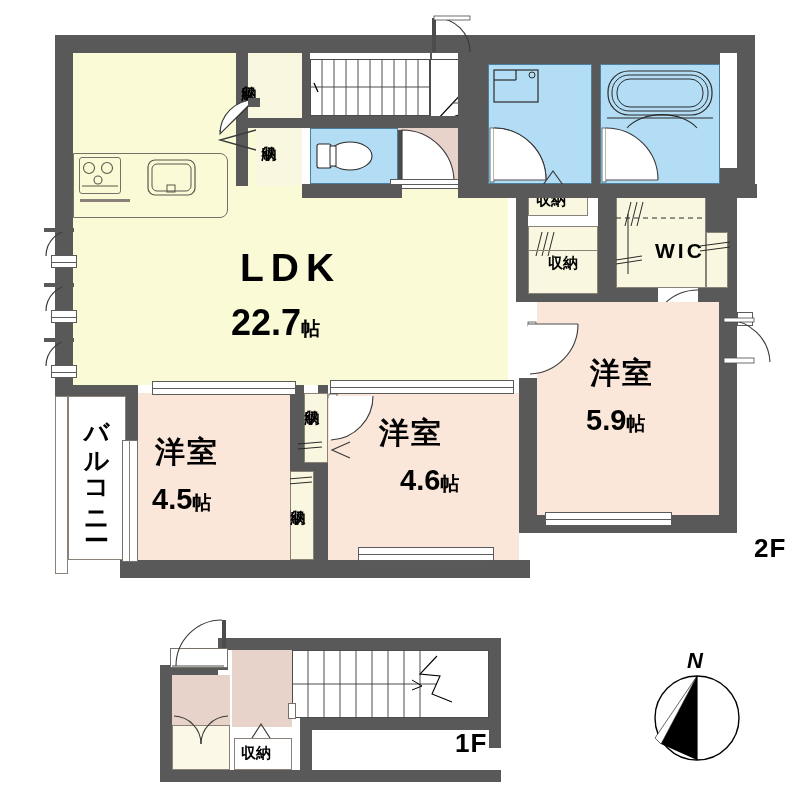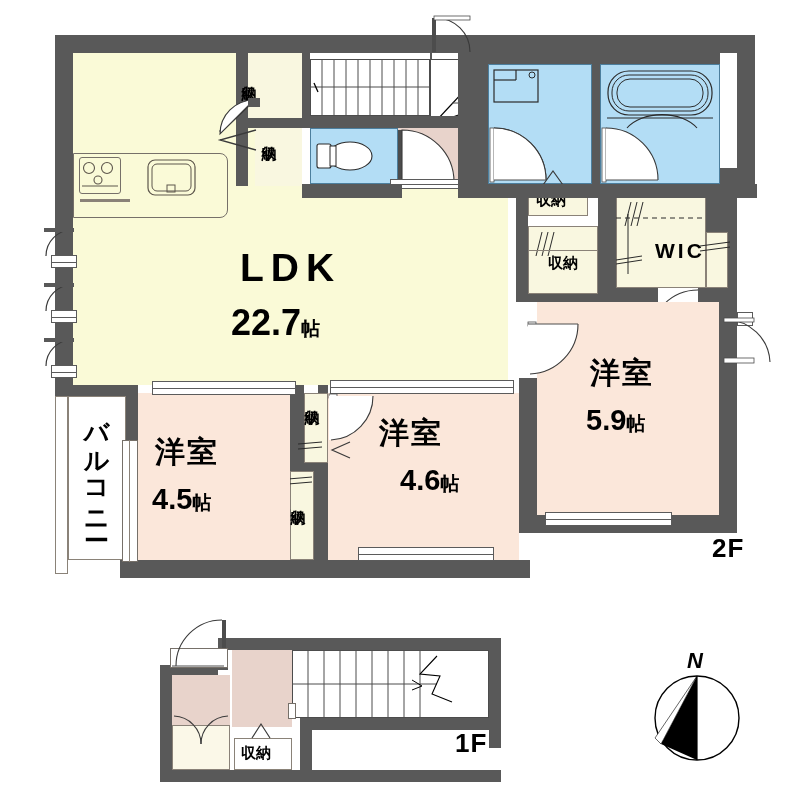--- a/index.html
+++ b/index.html
@@ -337,21 +337,21 @@
         <i></i>
       </div>
 
     <div class="room white" style="left:68px;top:396px;width:58px;height:164px;border:1px solid #8a8278;box-sizing:border-box;"></div>
     <div class="room white" style="left:55px;top:396px;width:13px;height:178px;border:1px solid #8a8278;box-sizing:border-box;"></div>
     <div class="lbl vert" style="left:84px;top:404px;font-size:25px;letter-spacing:2px;">バルコニー</div>
     <div class="slide" style="left:126px;top:448px;width:10px;height:76px;"></div>
     <div class="thin" style="left:122px;top:440px;width:16px;height:122px;background:#fff;"></div>
     <div class="hair" style="left:129px;top:440px;width:1px;height:122px;"></div>
 
-    <div class="lbl floorlbl" style="left:712px;top:535px;">2F</div>
+    <div class="lbl floorlbl" style="left:754px;top:535px;">2F</div>
   </div>
 
   <div>
 
     <div class="wall" style="left:218px;top:638px;width:283px;height:12px;"></div>
     <div class="wall" style="left:489px;top:638px;width:12px;height:110px;"></div>
     <div class="wall" style="left:160px;top:770px;width:341px;height:12px;"></div>
     <div class="wall" style="left:160px;top:665px;width:12px;height:117px;"></div>
     <div class="wall" style="left:160px;top:665px;width:58px;height:10px;"></div>
     <div class="wall" style="left:218px;top:638px;width:10px;height:32px;"></div>

